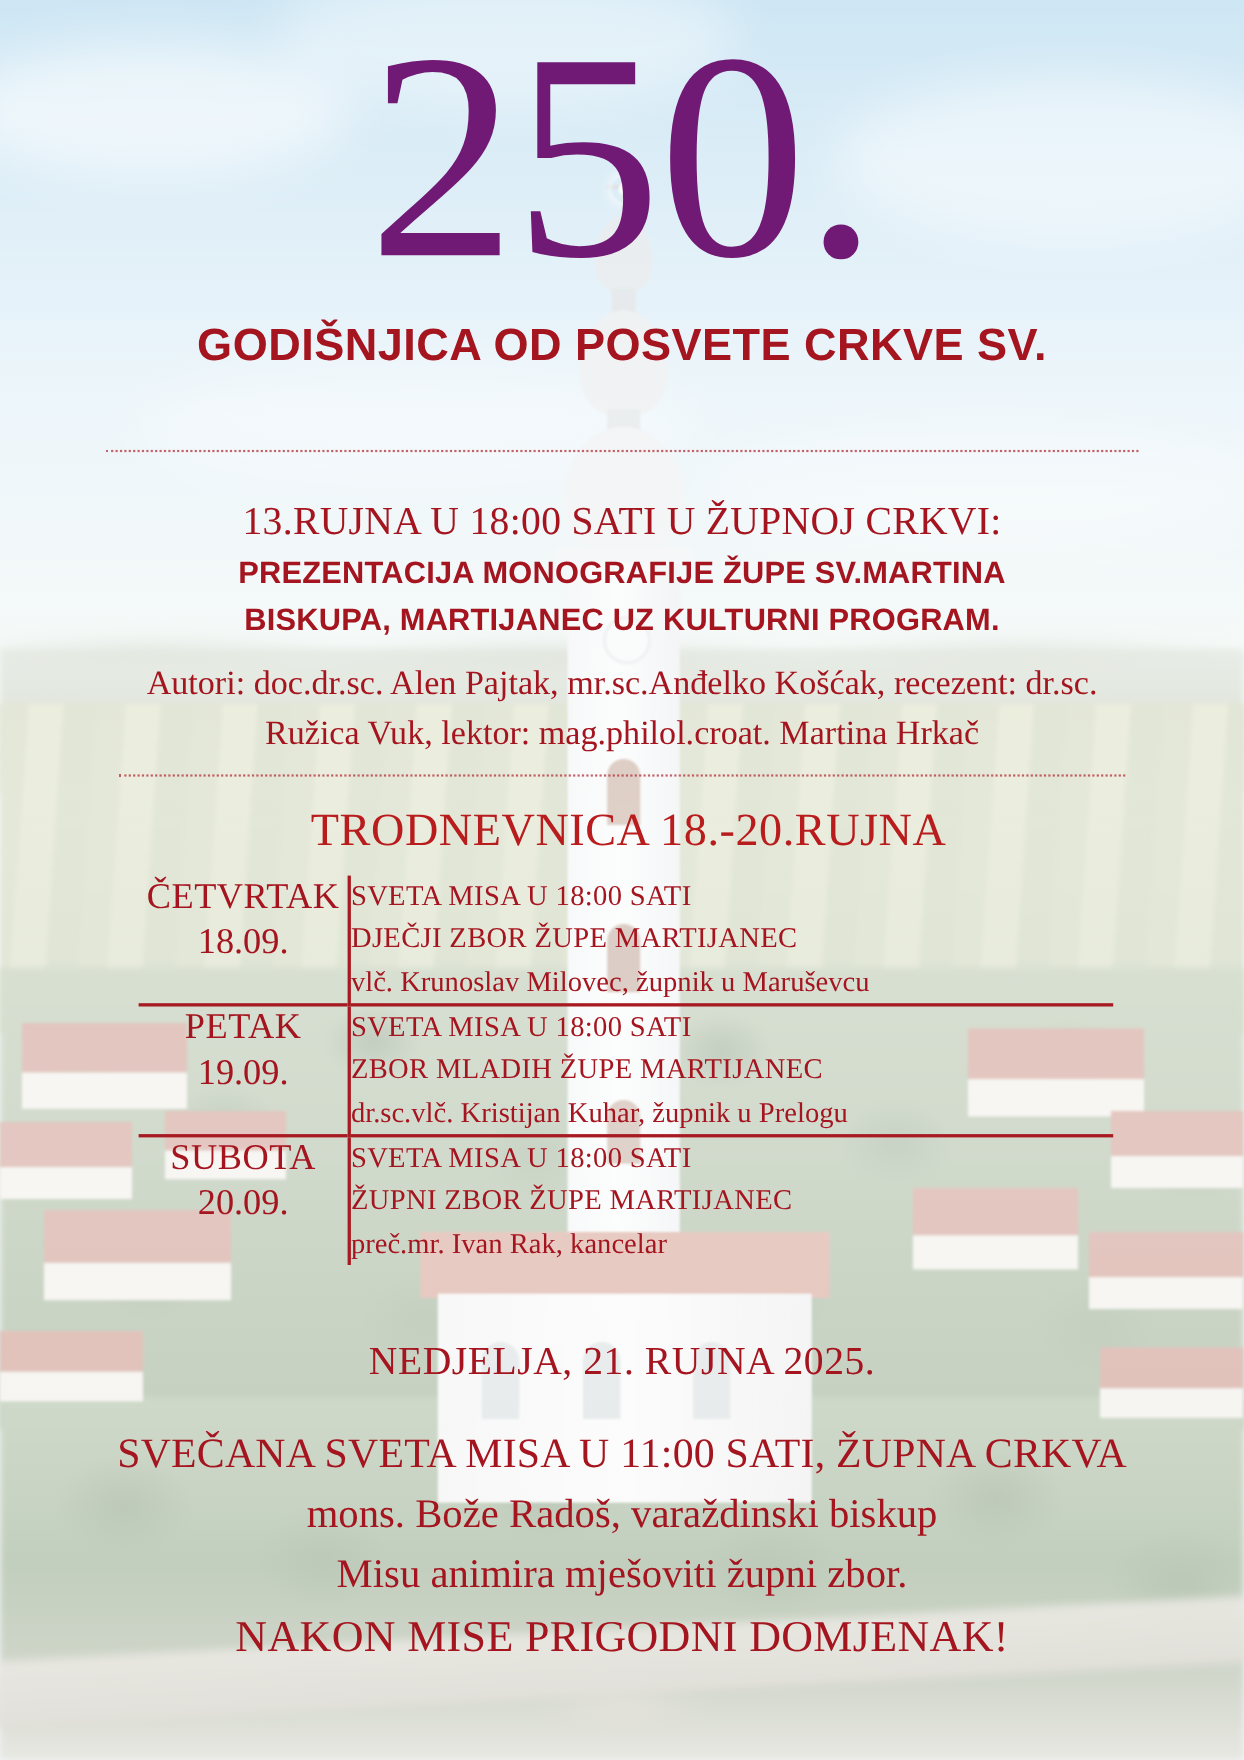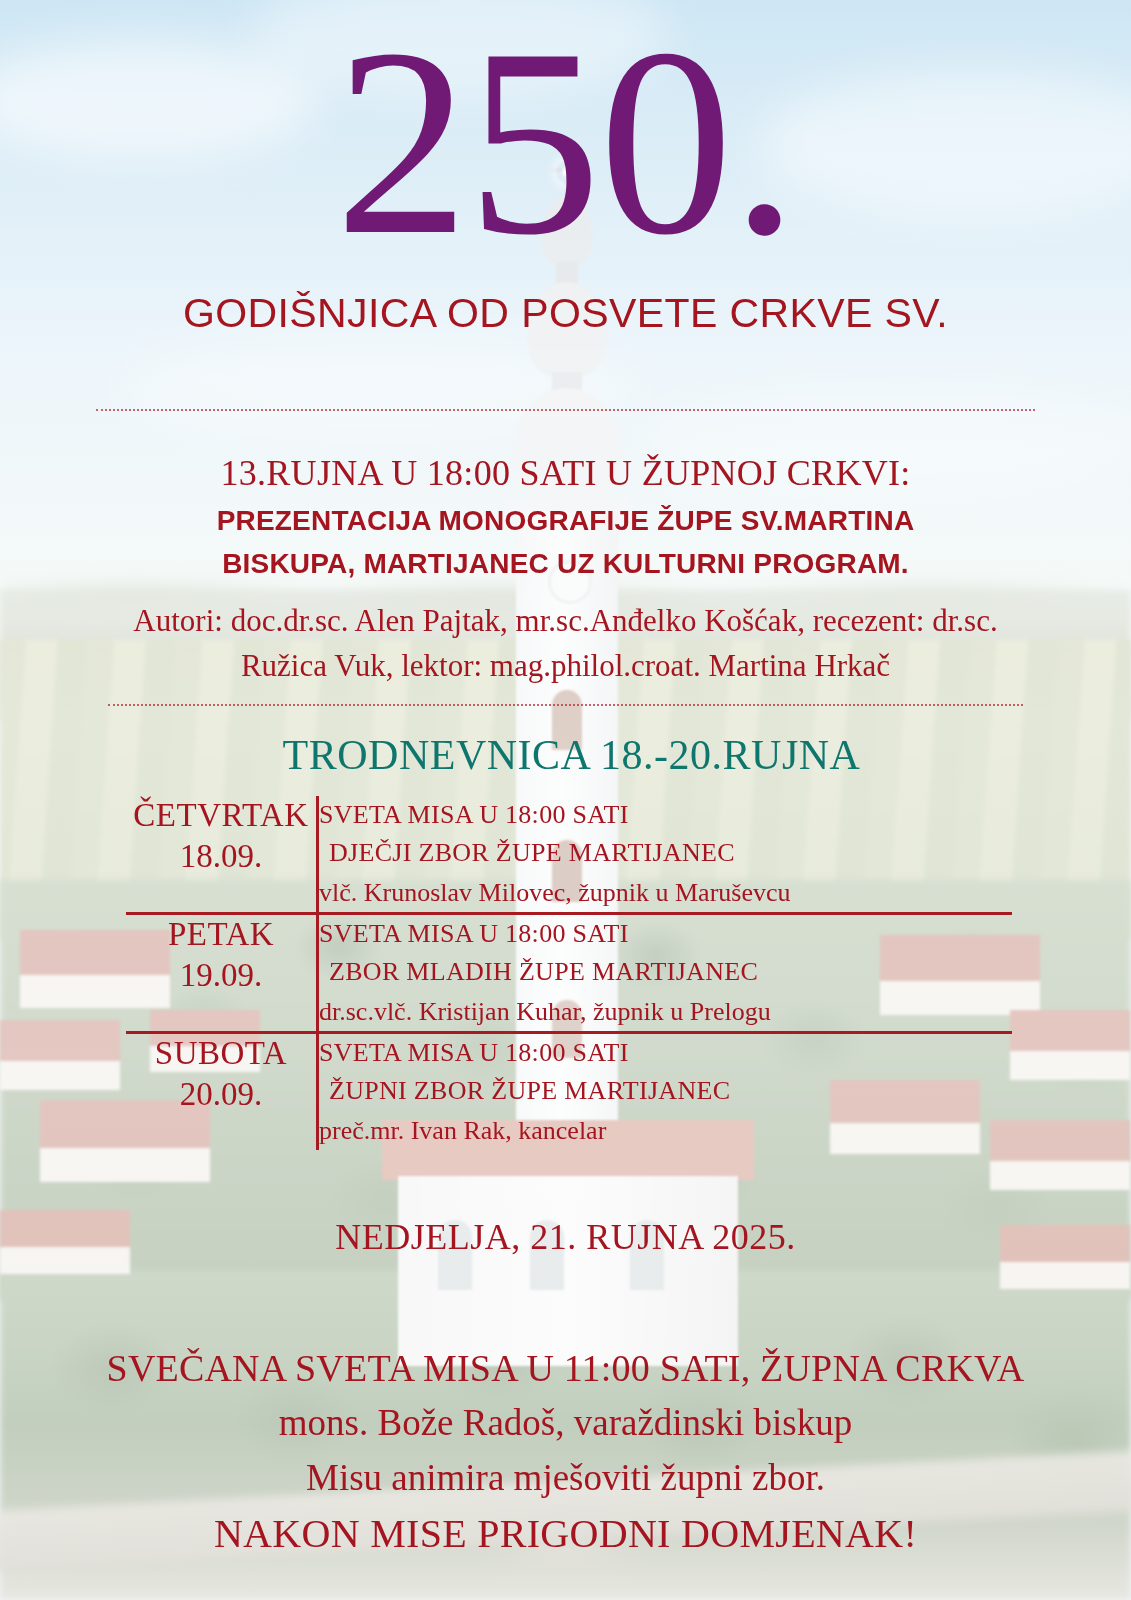--- a/index.html
+++ b/index.html
@@ -151,21 +151,21 @@
     position:absolute;left:0;right:0;top:8px;
     font-size:268px;line-height:1;
     font-family:"Liberation Serif",serif;
     color:#701a75;letter-spacing:-2px;
   }
 
   .head-lines{
     position:absolute;left:60px;right:60px;top:286px;
     font-size:41px;line-height:1.34;letter-spacing:.4px;
     font-family:"Liberation Sans",sans-serif;
-    color:#a5151f;font-weight:400;
+    color:#a5151f;font-weight:700;
   }
 
   .divider{
     position:absolute;height:0;
     border-top:2.5px dotted #b4313a;
     opacity:.75;
   }
   .div1{left:96px;right:96px;top:409px;}
   .div2{left:108px;right:108px;top:704px;}
 
@@ -179,21 +179,21 @@
 
   .authors{
     position:absolute;left:40px;right:40px;top:598px;
     font-family:"Liberation Serif",serif;
     font-size:31px;line-height:1.46;color:#a5151f;
   }
 
   .trodnevnica{
     position:absolute;left:12px;right:0;top:731px;
     font-family:"Liberation Serif",serif;
-    font-size:42px;letter-spacing:.5px;color:#0f766e;
+    font-size:42px;letter-spacing:.5px;color:#b91c1c;
   }
 
   
   .schedule{
     position:absolute;left:126px;top:796px;width:886px;
     border-collapse:collapse;
   }
   .schedule td{vertical-align:top;padding:0;}
   .day-cell{
     width:190px;
@@ -205,34 +205,34 @@
   }
   .day-name{font-size:33px;line-height:1.18;letter-spacing:.5px;}
   .day-date{font-size:33px;line-height:1.3;}
   .detail-cell{
     text-align:left;
     padding:12px 0 12px 20px;
     font-family:"Liberation Serif",serif;
     color:#a5151f;
   }
   .d1{font-size:26px;line-height:1.48;letter-spacing:.3px;}
-  .d2{font-size:26px;line-height:1.48;letter-spacing:.3px;margin-left:10px;}
+  .d2{font-size:26px;line-height:1.48;letter-spacing:.3px;}
   .d3{font-size:26px;line-height:1.5;}
   .rowline td{border-top:3px solid #a81a22;}
 
   .sunday-title{
     position:absolute;left:0;right:0;top:1216px;
     font-family:"Liberation Serif",serif;
     font-size:36px;letter-spacing:.5px;color:#a5151f;
   }
   .sunday-block{
     position:absolute;left:40px;right:40px;top:1296px;
     font-family:"Liberation Serif",serif;color:#a5151f;
   }
-  .s1{font-size:38px;line-height:1.42;letter-spacing:.2px;margin-top:46px;}
+  .s1{font-size:38px;line-height:1.42;letter-spacing:.2px;}
   .s2{font-size:37px;line-height:1.48;}
   .s3{font-size:37px;line-height:1.48;}
   .s4{font-size:40px;line-height:1.46;letter-spacing:.3px;}
 </style>
 </head>
 <body>
 
 <div class="poster">
 
   <div class="bg">

